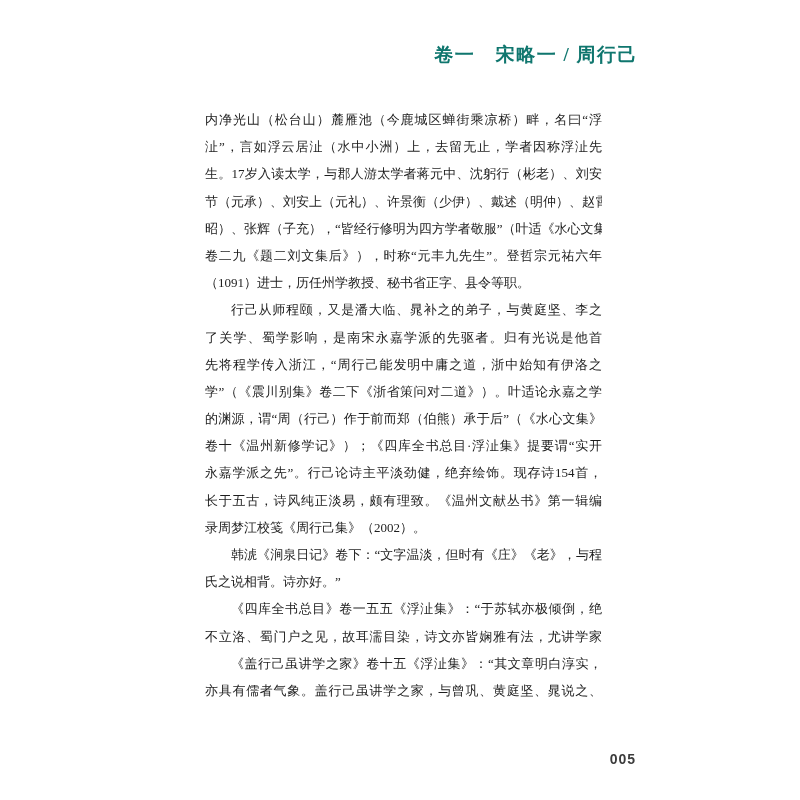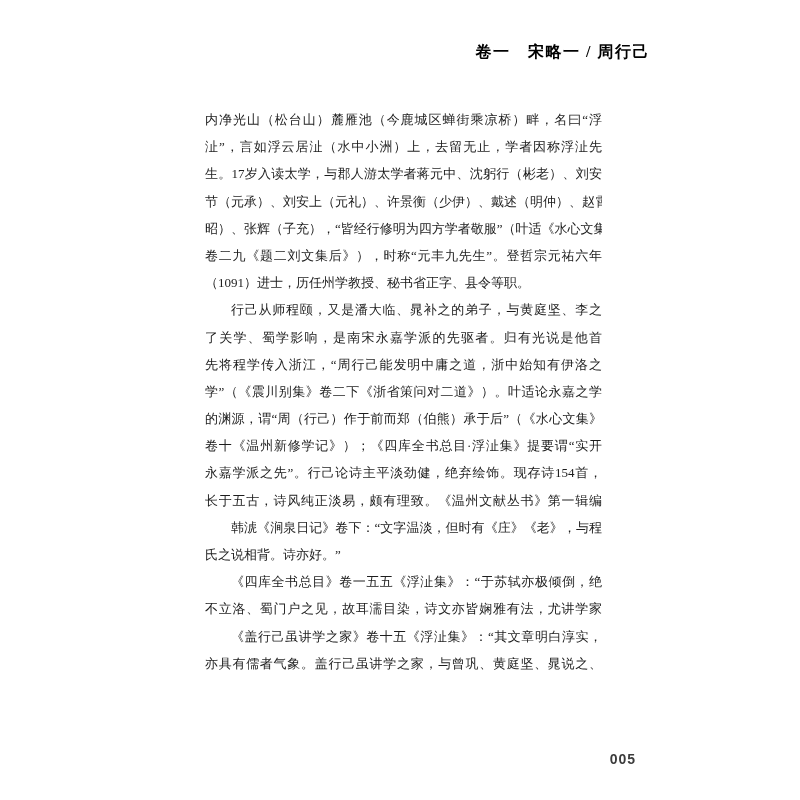--- a/index.html
+++ b/index.html
@@ -11,25 +11,25 @@
     position: relative;
     width: 800px;
     height: 800px;
     background: #ffffff;
     font-family: "Liberation Serif", "DejaVu Serif", serif;
     overflow: hidden;
   }
   .running-header {
     position: absolute;
     top: 42px;
-    right: 150px;
-    font-size: 16px;
+    right: 162px;
+    font-size: 19px;
     font-weight: bold;
     letter-spacing: 1.5px;
-    color: #000000;
+    color: #0f766e;
     white-space: nowrap;
   }
   .text-block {
     position: absolute;
     top: 86px;
     left: 205px;
     width: 397px;
     margin-top: 20px;
   }
   .line {
@@ -78,20 +78,21 @@
       <div class="line">卷二九《题二刘文集后》），时称“元丰九先生”。登哲宗元祐六年</div>
       <div class="line short">（1091）进士，历任州学教授、秘书省正字、县令等职。</div>
       <div class="line indent">行己从师程颐，又是潘大临、晁补之的弟子，与黄庭坚、李之</div>
       <div class="line">了关学、蜀学影响，是南宋永嘉学派的先驱者。归有光说是他首</div>
       <div class="line">先将程学传入浙江，“周行己能发明中庸之道，浙中始知有伊洛之</div>
       <div class="line">学”（《震川别集》卷二下《浙省策问对二道》）。叶适论永嘉之学</div>
       <div class="line">的渊源，谓“周（行己）作于前而郑（伯熊）承于后”（《水心文集》</div>
       <div class="line">卷十《温州新修学记》）；《四库全书总目·浮沚集》提要谓“实开</div>
       <div class="line">永嘉学派之先”。行己论诗主平淡劲健，绝弃绘饰。现存诗154首，</div>
       <div class="line">长于五古，诗风纯正淡易，颇有理致。《温州文献丛书》第一辑编</div>
+      <div class="line short">录周梦江校笺《周行己集》（2002）。</div>
       <div class="line indent">韩淲《涧泉日记》卷下：“文字温淡，但时有《庄》《老》，与程</div>
       <div class="line short">氏之说相背。诗亦好。”</div>
       <div class="line indent">《四库全书总目》卷一五五《浮沚集》：“于苏轼亦极倾倒，绝</div>
       <div class="line">不立洛、蜀门户之见，故耳濡目染，诗文亦皆娴雅有法，尤讲学家</div>
       <div class="line indent">《盖行己虽讲学之家》卷十五《浮沚集》：“其文章明白淳实，</div>
       <div class="line">亦具有儒者气象。盖行己虽讲学之家，与曾巩、黄庭坚、晁说之、</div>
     </div>
 
   <div class="folio">005</div>
 </div>

